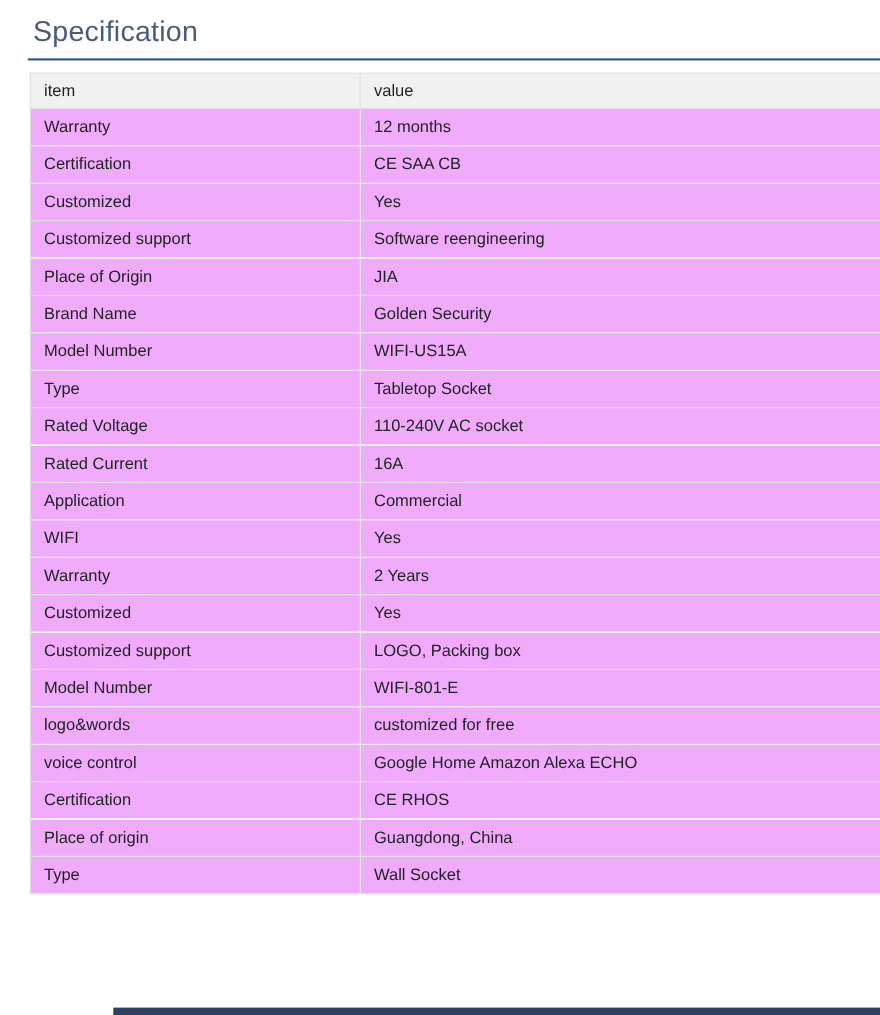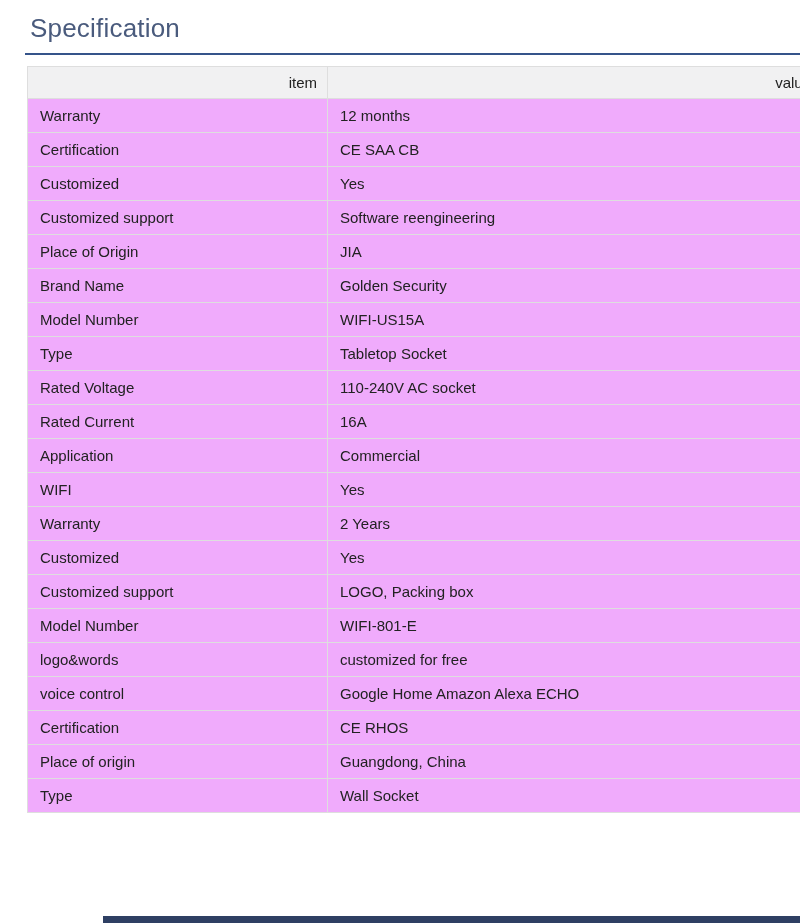--- a/index.html
+++ b/index.html
@@ -42,21 +42,20 @@
     padding: 0 10px 0 12px;
     font-size: 15px;
     color: #222222;
     font-weight: 400;
     white-space: nowrap;
     overflow: hidden;
   }
   .spec-table th {
     background: var(--header-bg, #f1f1f2);
     height: 32px;
-    text-align: right;
   }
   .spec-table td { height: 34px; background: #f0abfc; }
   .col-item { width: 300px; }
   .bottom-bar {
     position: absolute;
     left: 78px;
     bottom: 0;
     width: 719px;
     height: 7px;
     background: var(--bottom-bar-color, #2e3f63);

